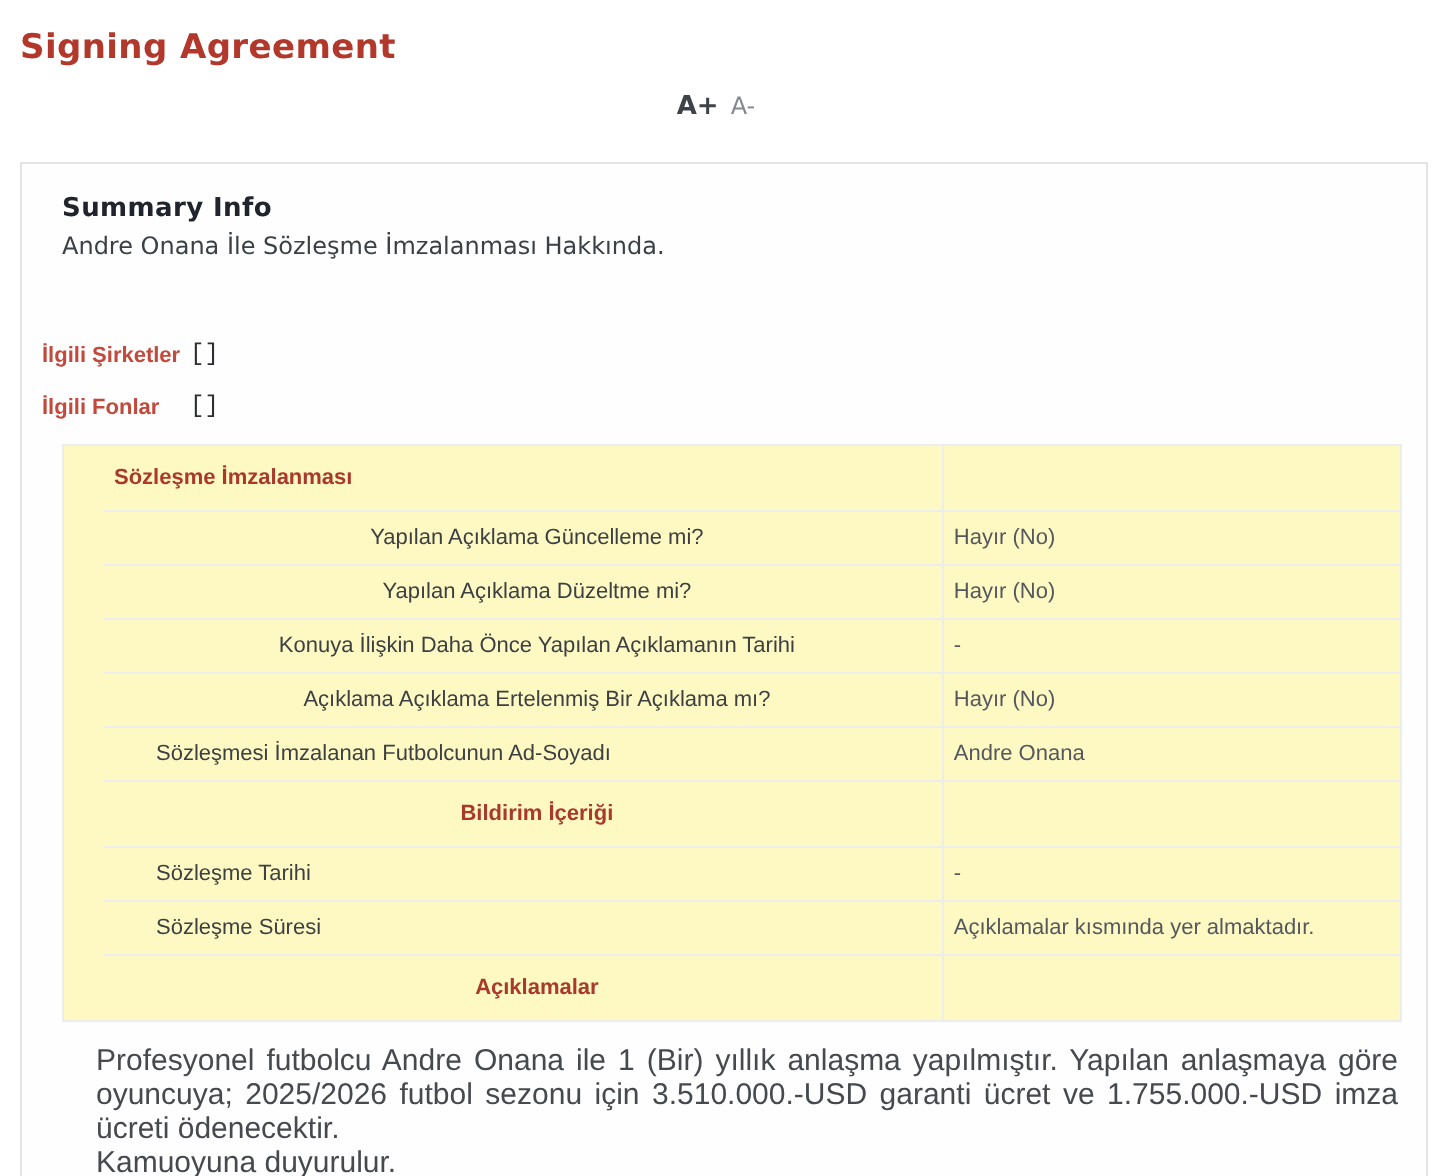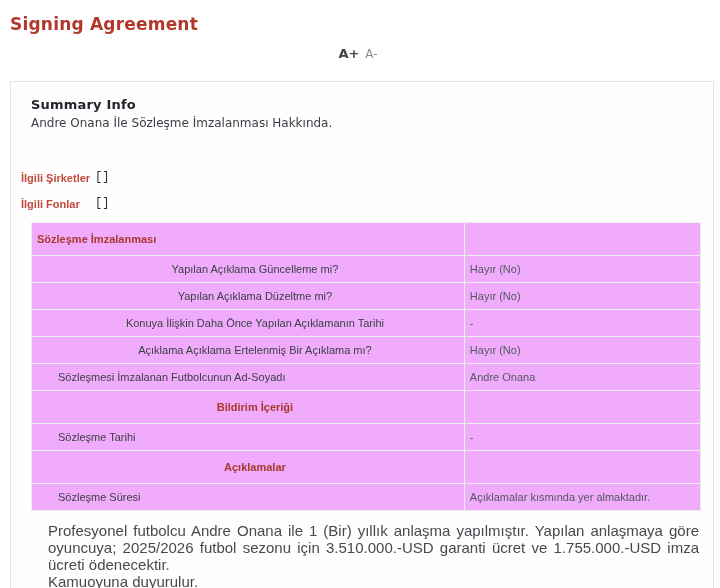--- a/index.html
+++ b/index.html
@@ -77,21 +77,22 @@
   }
   .related-value {
     font-size: 12px;
     color: #2d2f33;
     font-family: "Liberation Mono", monospace;
   }
 
   .info-table {
     margin-top: 12px;
     border: 1px solid #ededed;
-    background: #f0abfc;
+    background: #fef9c3;
+    padding-left: 20px;
   }
   .trow {
     display: flex;
     border-bottom: 1px solid #ededed;
     font-size: 11px;
   }
   .trow:last-child { border-bottom: none; }
   .tlabel {
     width: 64.8%;
     border-right: 1px solid #ededed;
@@ -174,27 +175,27 @@
           <div class="tvalue">Andre Onana</div>
         </div>
         <div class="trow section lvl1">
           <div class="tlabel">Bildirim İçeriği</div>
           <div class="tvalue"></div>
         </div>
         <div class="trow data lvl2">
           <div class="tlabel">Sözleşme Tarihi</div>
           <div class="tvalue">-</div>
         </div>
+        <div class="trow data lvl2">
+          <div class="tlabel">Sözleşme Süresi</div>
+          <div class="tvalue">Açıklamalar kısmında yer almaktadır.</div>
+        </div>
         <div class="trow section lvl1">
           <div class="tlabel">Açıklamalar</div>
           <div class="tvalue"></div>
-        </div>
-        <div class="trow data lvl2">
-          <div class="tlabel">Sözleşme Süresi</div>
-          <div class="tvalue">Açıklamalar kısmında yer almaktadır.</div>
         </div>
       </div>
 
     <div class="footer">
       <p class="justify">Profesyonel futbolcu Andre Onana ile 1 (Bir) yıllık anlaşma yapılmıştır. Yapılan anlaşmaya göre oyuncuya; 2025/2026 futbol sezonu için 3.510.000.-USD garanti ücret ve 1.755.000.-USD imza ücreti ödenecektir.</p>
       <p>Kamuoyuna duyurulur.</p>
       <p>Saygılarımızla.</p>
     </div>
 
   </div>

